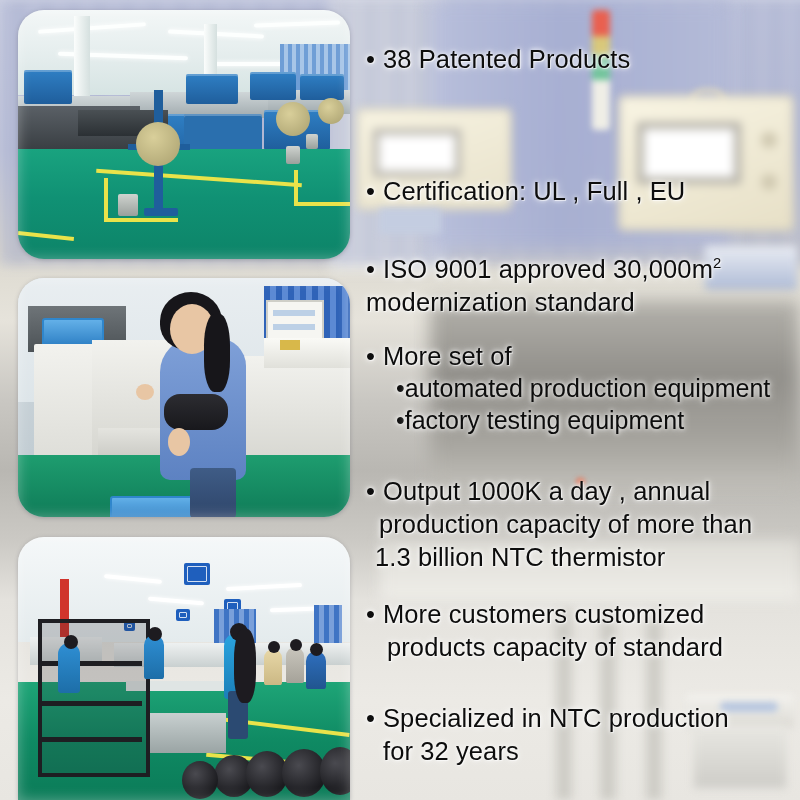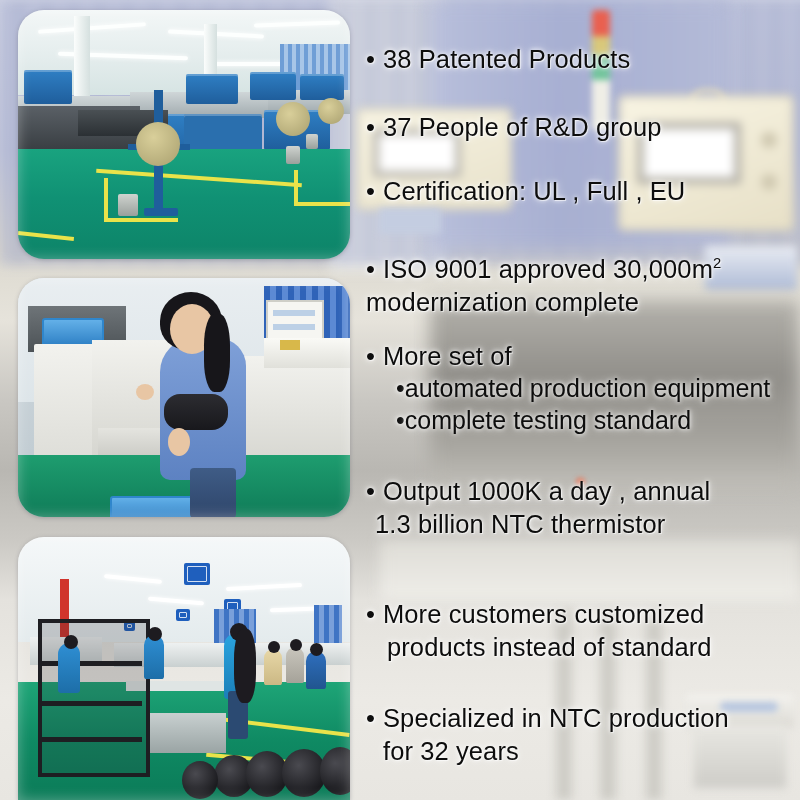--- a/index.html
+++ b/index.html
@@ -426,52 +426,50 @@
       <div class="drum" style="left:164px; top:224px; width:36px; height:38px;"></div>
     </div>
   </div>
 
   <div class="text-col">
 
     <div class="bullet" style="top:43px">
       <span class="dot">•</span><span>38 Patented Products</span>
     </div>
 
-    <div class="bullet" style="top:111px">
-      <span class="dot">•</span><span>37 People of R&amp;D group</span>
-    </div>
 
     <div class="bullet" style="top:175px">
       <span class="dot">•</span><span>Certification: UL , Full , EU</span>
     </div>
 
     <div class="bullet" style="top:247px">
       <span class="dot">•</span><span>ISO 9001 approved 30,000m</span><sup>2</sup>
-      <span class="ln2" style="margin-left:0">modernization complete</span>
+      <span class="ln2" style="margin-left:0">modernization standard</span>
     </div>
 
     <div class="bullet" style="top:340px">
       <span class="dot">•</span><span>More set of</span>
     </div>
 
     <div class="sub" style="top:372px">
       <span>•</span><span>automated production equipment</span>
     </div>
     <div class="sub" style="top:404px">
-      <span>•</span><span>complete testing standard</span>
+      <span>•</span><span>factory testing equipment</span>
     </div>
 
     <div class="bullet" style="top:475px">
       <span class="dot">•</span><span>Output 1000K a day , annual</span>
+      <span class="ln2" style="margin-left:13px">production capacity of more than</span>
       <span class="ln2" style="margin-left:9px">1.3 billion NTC thermistor</span>
     </div>
 
     <div class="bullet" style="top:598px">
       <span class="dot">•</span><span>More customers customized</span>
-      <span class="ln2" style="margin-left:21px">products instead of standard</span>
+      <span class="ln2" style="margin-left:21px">products capacity of standard</span>
     </div>
 
     <div class="bullet" style="top:702px">
       <span class="dot">•</span><span>Specialized in NTC production</span>
       <span class="ln2" style="margin-left:17px">for 32 years</span>
     </div>
 
   </div>
 </div>
 

